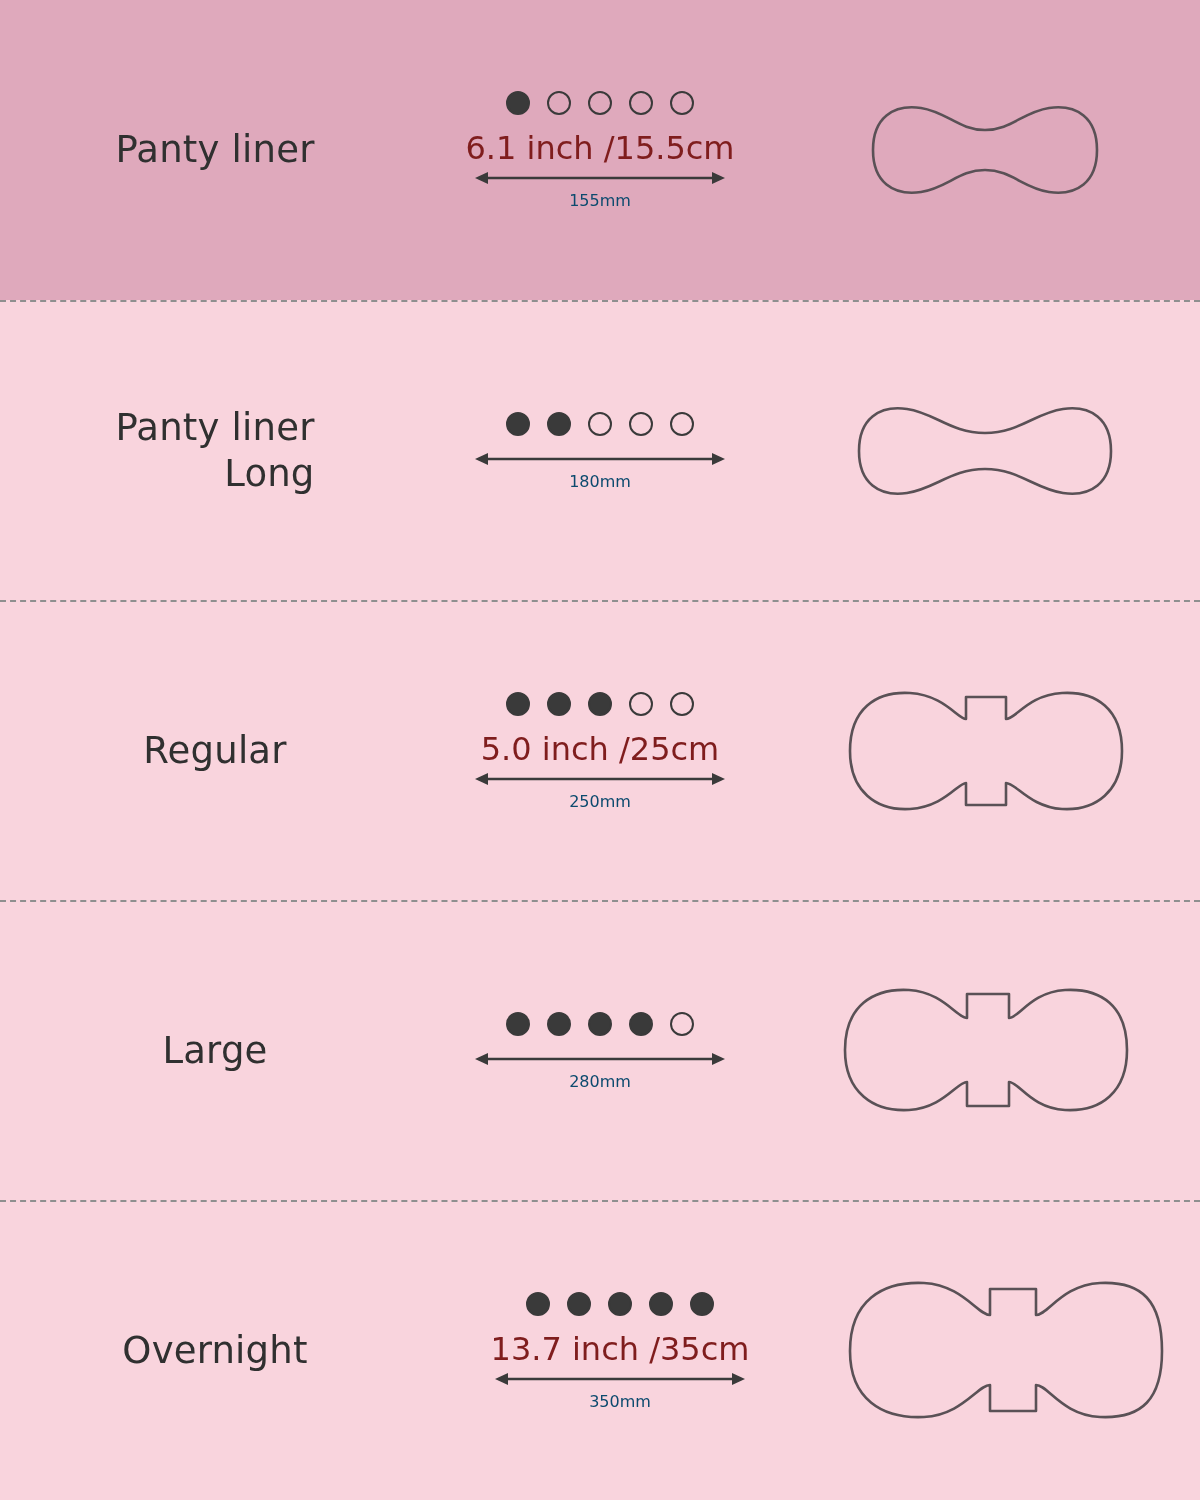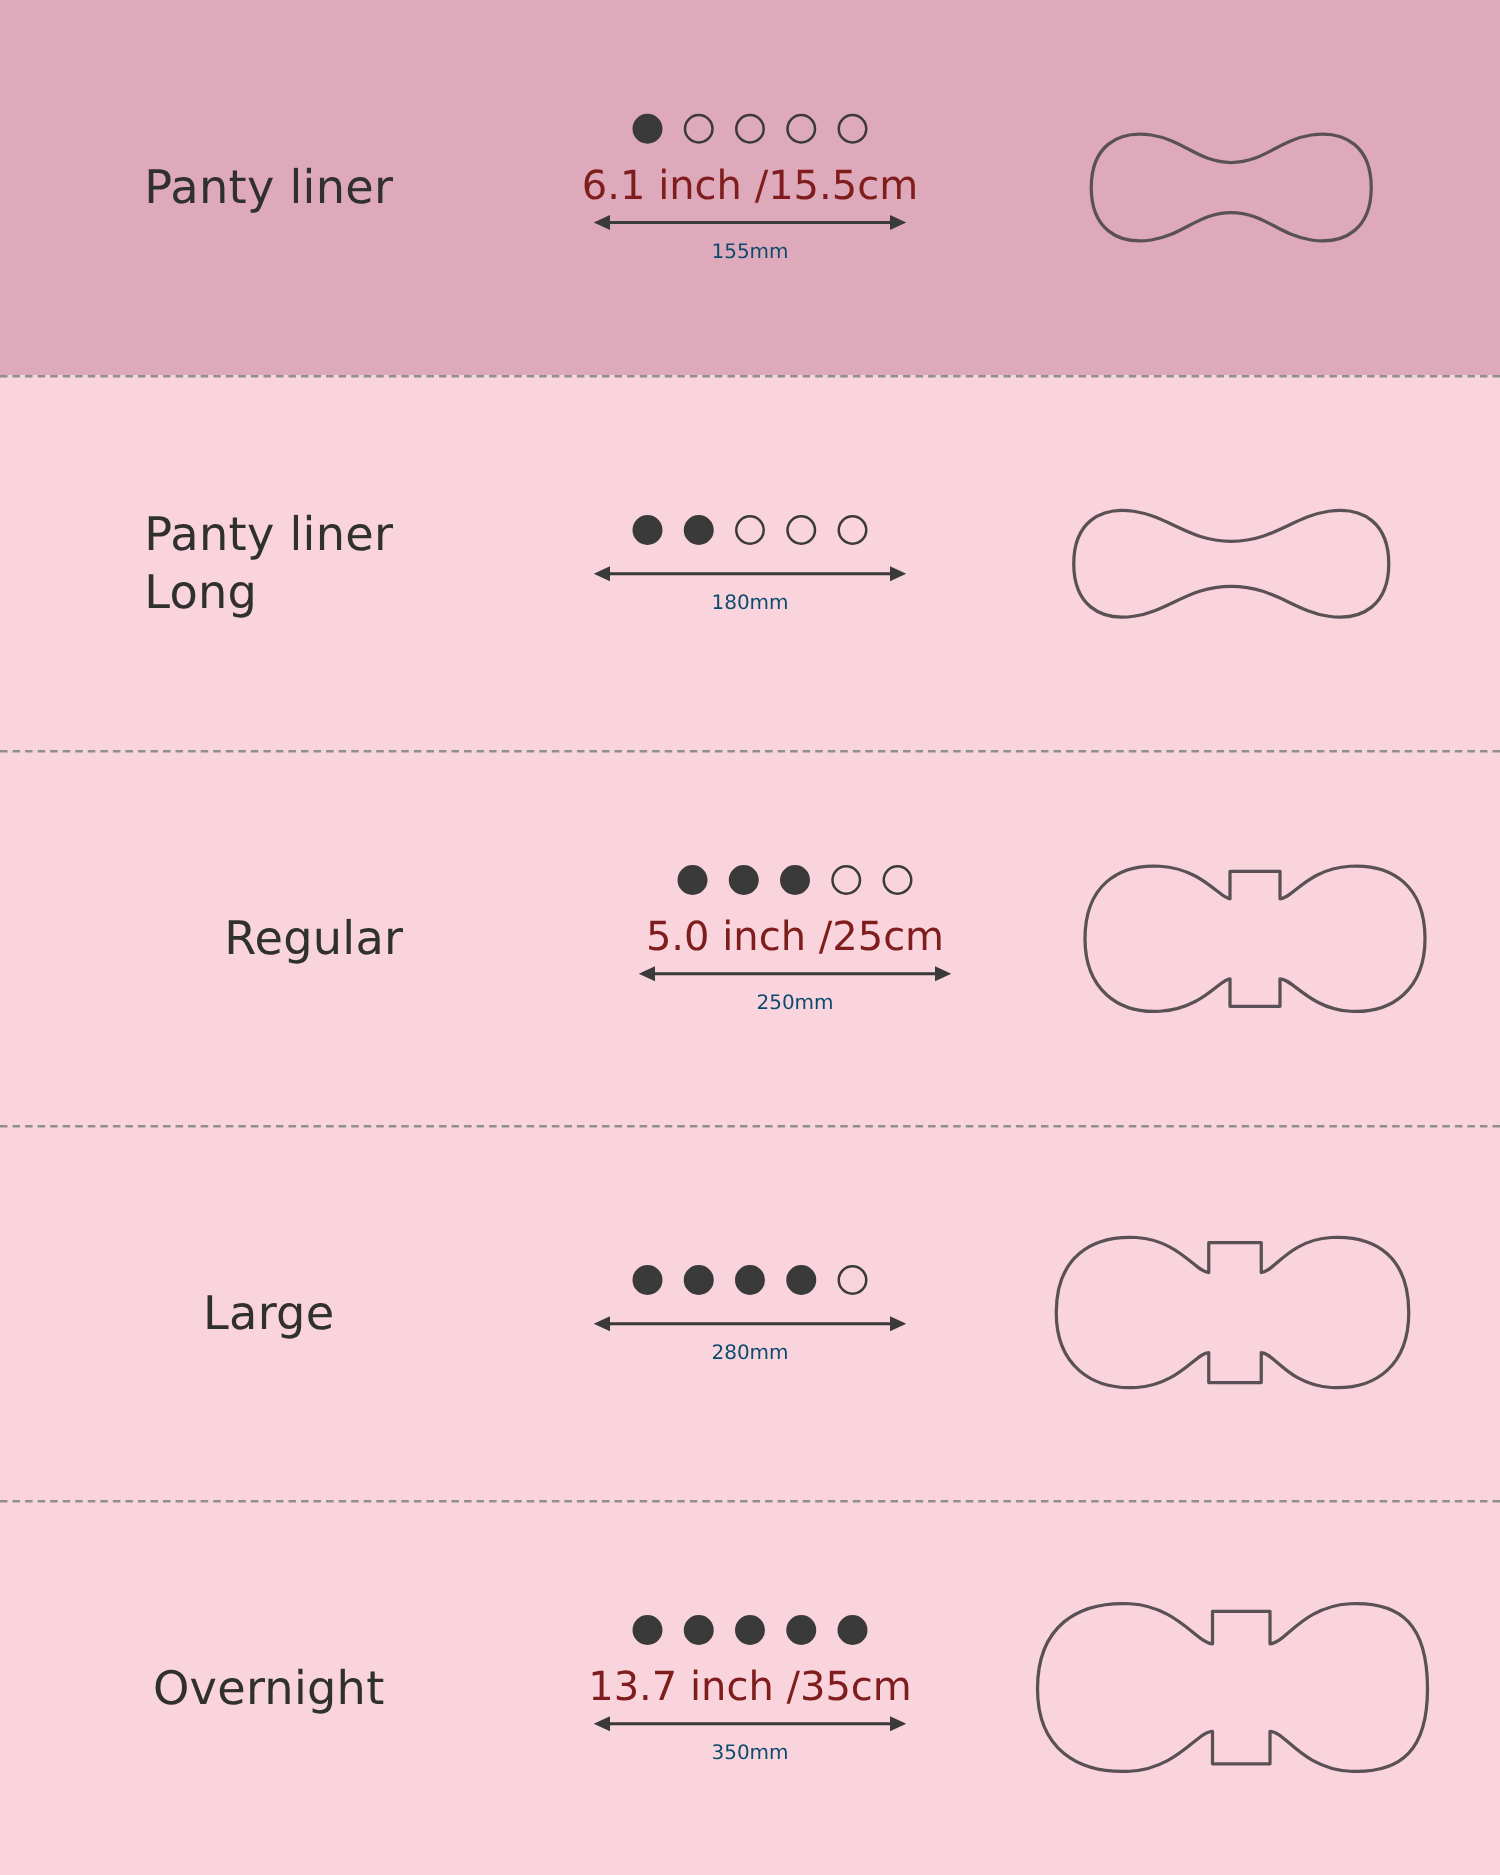--- a/index.html
+++ b/index.html
@@ -34,21 +34,21 @@
     width: 430px;
     flex: 0 0 430px;
     display: flex;
     align-items: center;
     justify-content: center;
     box-sizing: border-box;
   }
   .label-text {
     font-size: 37px;
     color: #303030;
-    text-align: left;
+    text-align: right;
     line-height: 1.25;
     font-weight: 400;
     letter-spacing: 0.2px;
   }
   .col-mid {
     width: 340px;
     flex: 0 0 340px;
     display: flex;
     flex-direction: column;
     align-items: center;
@@ -166,21 +166,21 @@
       </div>
       <div class="mm-text">180mm</div>
     </div>
     <div class="col-shape">
       <svg width="280" height="120" viewBox="0 0 280 120">
         <path d="M14 60 C14 28 34 14 62 18 C90 22 106 42 140 42 C174 42 190 22 218 18 C246 14 266 28 266 60 C266 92 246 106 218 102 C190 98 174 78 140 78 C106 78 90 98 62 102 C34 106 14 92 14 60 Z" fill="none" stroke="#5a5156" stroke-width="2.6" stroke-linejoin="round"></path>
       </svg>
     </div>
   </div>
 
-  <div class="row row-sep" style="height:300px;padding-left:36px;">
+  <div class="row row-sep" style="height:300px;">
     <div class="col-label">
       <div class="label-text">
         <span>Regular</span>
       </div>
     </div>
     <div class="col-mid">
       <div class="dots">
         <span class="dot filled"></span>
         <span class="dot filled"></span>
         <span class="dot filled"></span>
@@ -227,21 +227,21 @@
       </div>
       <div class="mm-text">280mm</div>
     </div>
     <div class="col-shape">
       <svg width="300" height="150" viewBox="0 0 300 150">
         <path d="M10 74 C10 30 38 12 74 14 C108 16 122 42 132 42 L132 18 L174 18 L174 42 C184 42 196 16 230 14 C266 12 292 30 292 74 C292 116 266 136 230 134 C196 132 184 106 174 106 L174 130 L132 130 L132 106 C122 106 108 132 74 134 C38 136 10 116 10 74 Z" fill="none" stroke="#5a5156" stroke-width="2.6" stroke-linejoin="round"></path>
       </svg>
     </div>
   </div>
 
-  <div class="row row-sep" style="height:300px;">
+  <div class="row row-sep" style="height:300px;gap:20px;">
     <div class="col-label">
       <div class="label-text">
         <span>Overnight</span>
       </div>
     </div>
     <div class="col-mid">
       <div class="dots">
         <span class="dot filled"></span>
         <span class="dot filled"></span>
         <span class="dot filled"></span>

